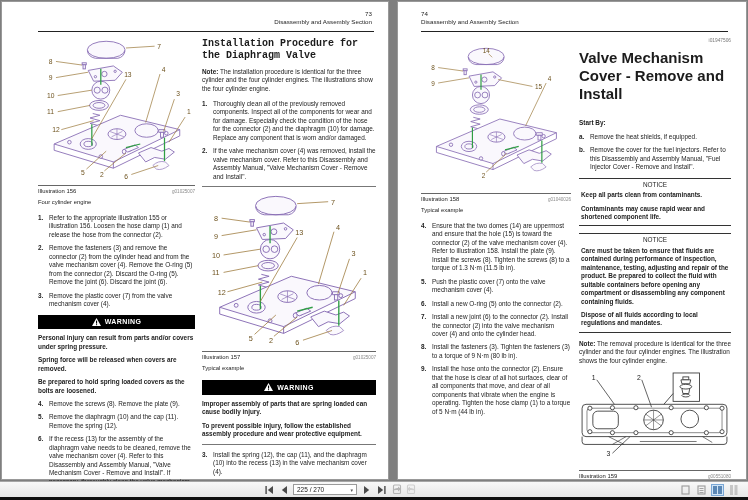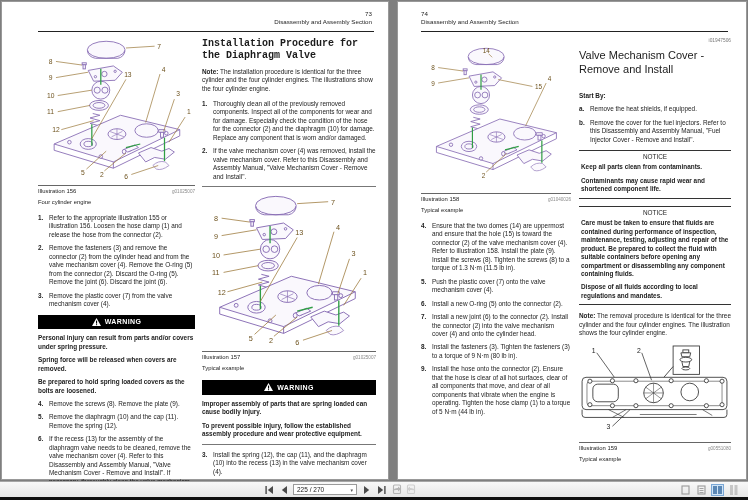--- a/index.html
+++ b/index.html
@@ -24,21 +24,21 @@
   .pr-col1 { left:23px;  width:150px; }
   .pr-col2 { left:181px; width:152px; }
 
   .step { display:flex; margin-bottom:5px; }
   .sn { font-weight:bold; width:11px; flex:none; }
   .st { flex:1; }
   .ltr { display:flex; margin-bottom:5px; }
   .ln { font-weight:bold; width:11px; flex:none; }
 
   .h2 { font-size:10px; font-weight:bold; line-height:1.18; margin-bottom:6px;font-family:Liberation Mono, monospace; }
-  .h1 { font-size:11px; font-weight:normal; line-height:1.2; margin-bottom:16px; }
+  .h1 { font-size:15px; font-weight:bold; line-height:1.2; margin-bottom:16px; }
   .h3 { font-size:9px; font-weight:bold; margin-bottom:8px; }
   .note { margin-bottom:7px; }
   .note b { font-weight:bold; }
 
   .illus-cap { border-top:1px solid #666; margin-top:3px; padding-top:2px; }
   .cap-row { display:flex; justify-content:space-between; align-items:baseline; }
   .cap-label { font-size:5.9px; }
   .cap-code { font-size:4.6px; color:#8a8a8a; }
   .cap-sub { font-size:5.9px; margin-top:3px; }
   .illus-block { margin-bottom:7px; }

